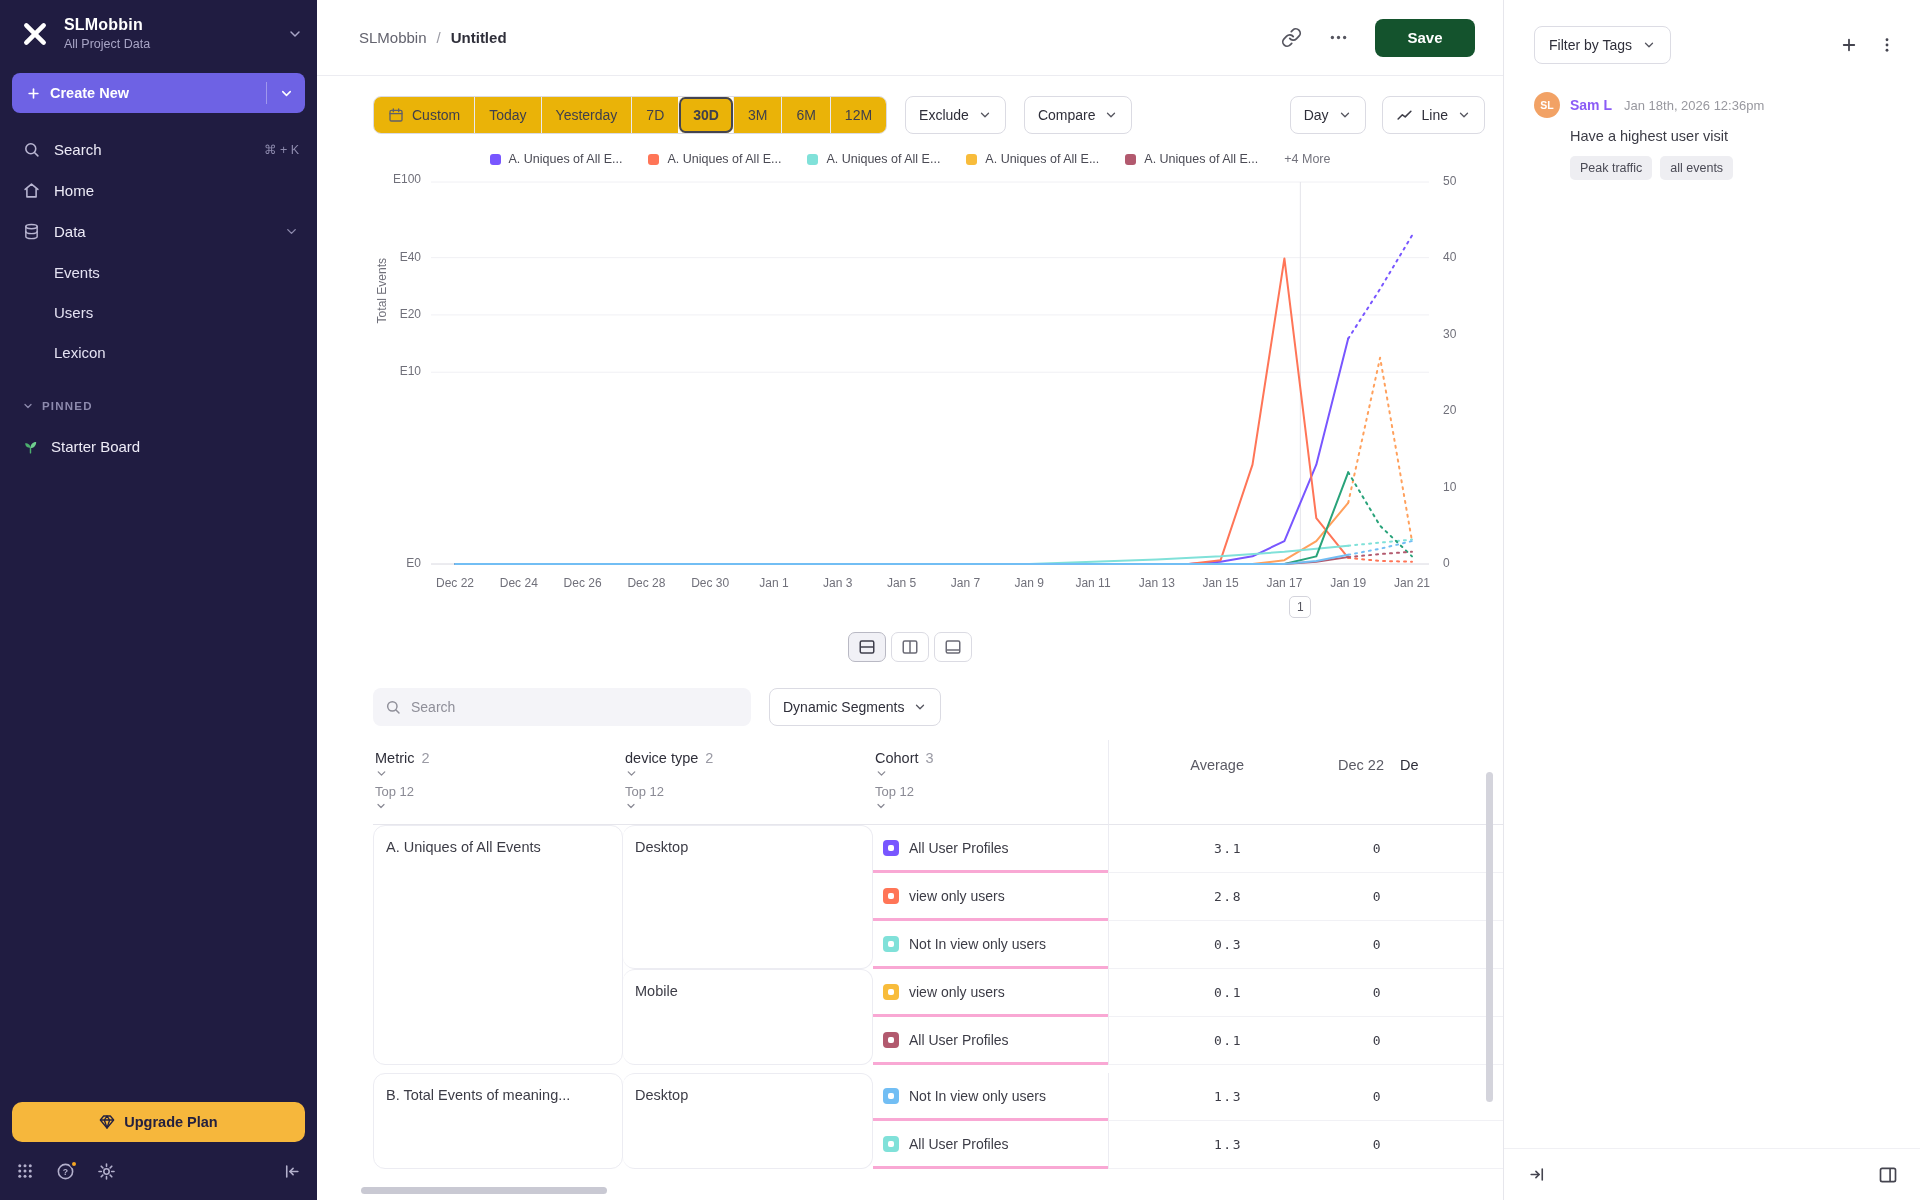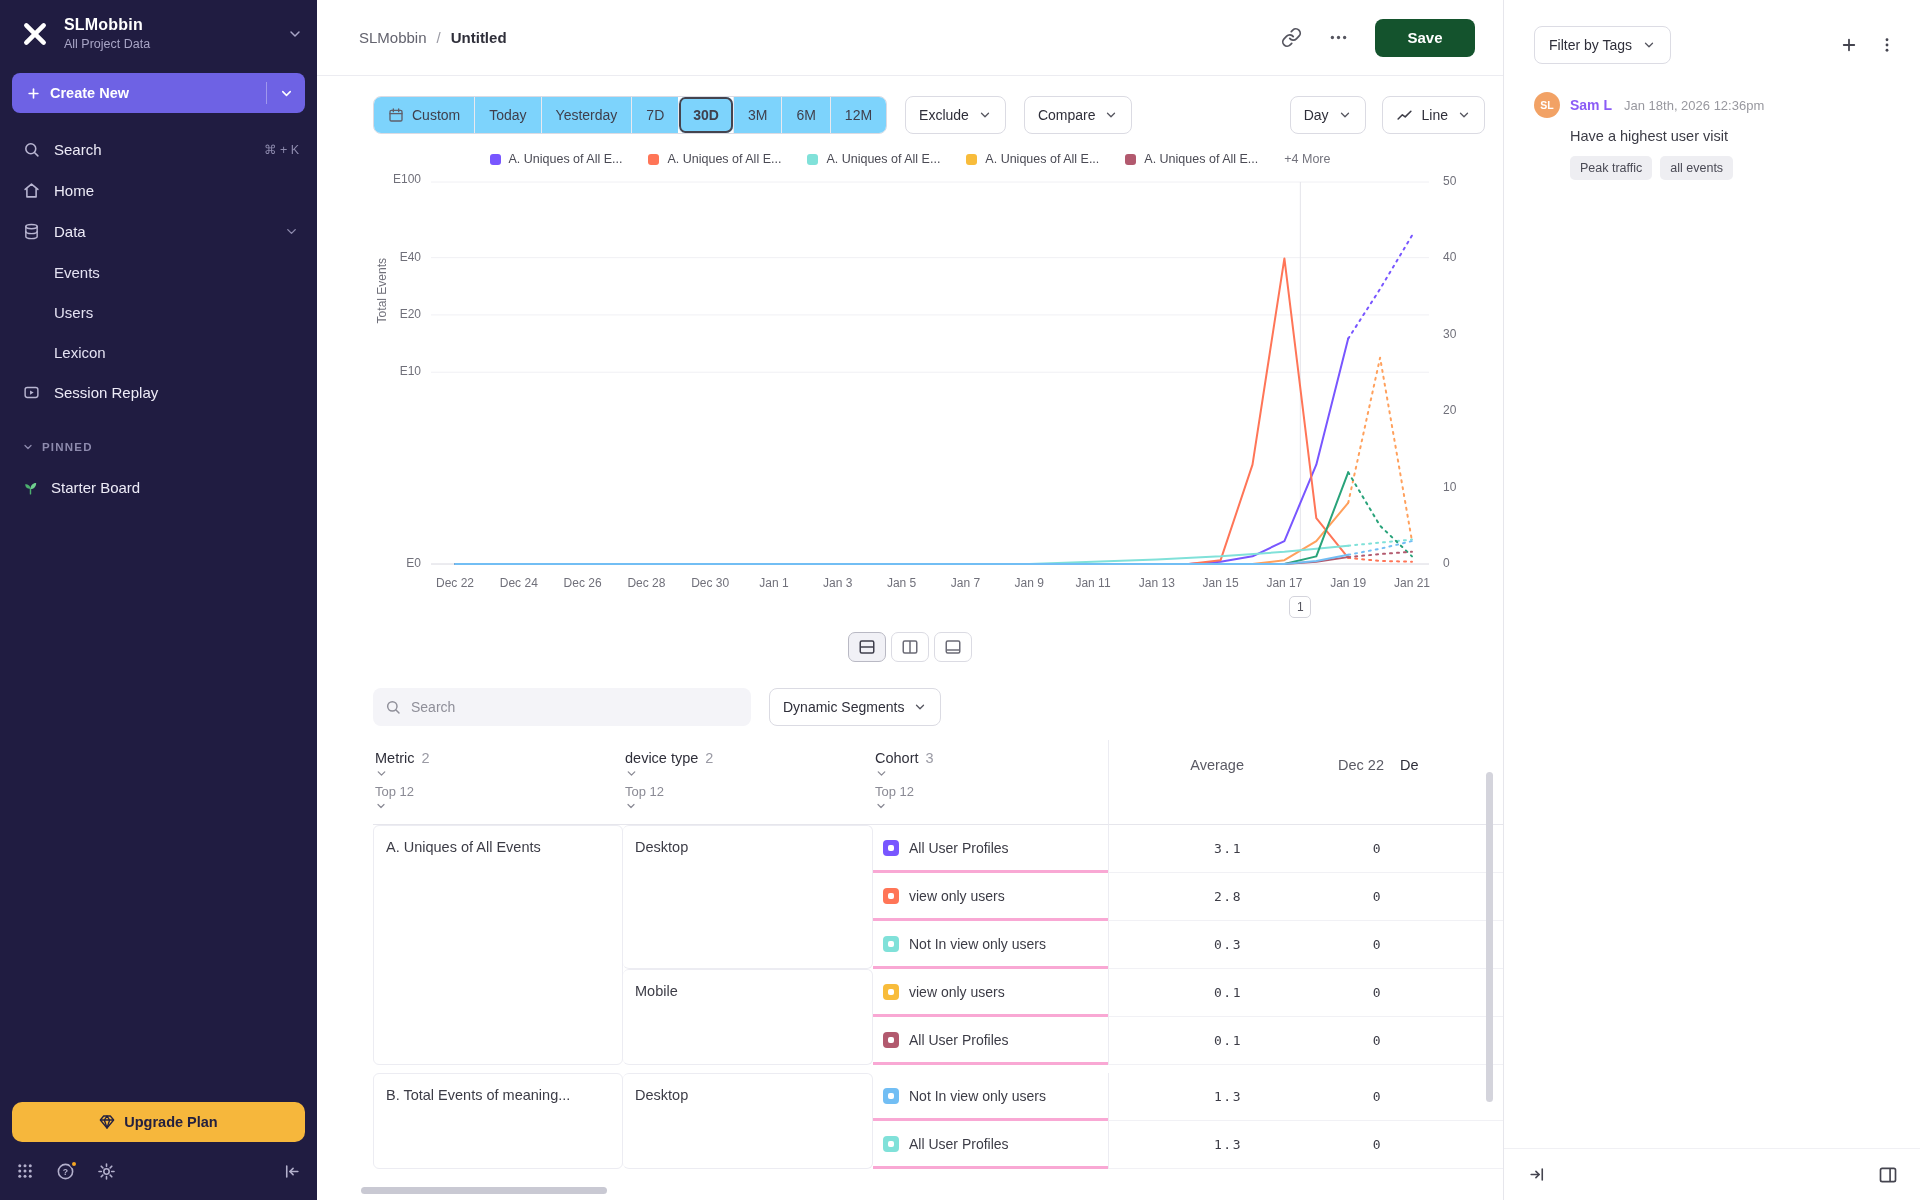--- a/index.html
+++ b/index.html
@@ -39,21 +39,21 @@
   .m-header { height:76px; min-height:76px; border-bottom:1px solid #ECECF1; display:flex; align-items:center; padding:0 28px 0 42px; }
   .crumdie { color:#9a9aa4; margin:0 10px; font-size:15px; }
   .crumb-a { color:#63636e; font-size:15px; cursor:pointer; }
   .crumb-b { color:#2f2f3a; font-size:15px; font-weight:600; }
   .mh-right { margin-left:auto; display:flex; align-items:center; gap:26px; }
   .mh-icon { color:#55555f; cursor:pointer; }
   .save-btn { width:100px; height:38px; background:#14532d; color:#fff; border:none; border-radius:8px; font-size:15px; font-weight:600; cursor:pointer; font-family:inherit; }
 
   .toolbar { display:flex; align-items:center; margin:20px 18px 0 56px; gap:18px; }
   .seg-group { display:flex; align-items:center; border:1px solid #DBDBE3; border-radius:8px; height:38px; overflow:hidden; }
-  .seg-btn { height:100%; display:flex; align-items:center; gap:8px; padding:0 14px; font-size:14px; color:#3F3F4C; cursor:pointer; background:#7dd3fc; }
+  .seg-btn { height:100%; display:flex; align-items:center; gap:8px; padding:0 14px; font-size:14px; color:#3F3F4C; cursor:pointer; background:#eab308; }
   .seg-btn + .seg-btn { border-left:1px solid #E9E9EF; }
   .seg-btn.active { box-shadow:inset 0 0 0 2px #44444F; border-radius:7px; font-weight:700; }
   .drop-btn { height:38px; border:1px solid #DBDBE3; border-radius:8px; background:#fff; display:flex; align-items:center; gap:9px; padding:0 13px; font-size:14px; color:#2F2F3A; cursor:pointer; }
   .tb-right { margin-left:auto; display:flex; gap:16px; }
 
   
   .legend-row { display:flex; align-items:center; justify-content:center; gap:26px; margin:18px 0 6px 0; }
   #legend-items { display:flex; align-items:center; gap:26px; }
   .legend-item { display:flex; align-items:center; gap:8px; cursor:pointer; }
   .legend-swatch { width:11px; height:11px; border-radius:3px; display:inline-block; }
@@ -79,21 +79,21 @@
   table.grid { border-collapse:separate; border-spacing:0; table-layout:fixed; width:1175px; }
   col.c-metric{width:250px;} col.c-device{width:250px;} col.c-cohort{width:235px;} col.c-avg{width:150px;} col.c-d1{width:140px;} col.c-d2{width:150px;}
   th { font-weight:400; text-align:left; }
   .h-main { font-size:14.5px; color:#2F2F3A; padding:10px 12px 2px 2px; }
   .h-main .cnt { color:#9A9AA4; margin:0 4px 0 7px; }
   .h-main.num { text-align:right; color:#5A5A64; padding-right:14px; }
   .h-sub { font-size:13px; color:#8A8A94; padding:2px 12px 12px 2px; border-bottom:1px solid #E6E6EC; }
   .h-sub.empty { border-bottom:1px solid #E6E6EC; }
   .chev-sm { color:#8A8A94; vertical-align:middle; margin-left:2px; }
   td { font-size:14px; color:#3C3C46; vertical-align:middle; }
-  .cell-metric, .cell-device { vertical-align:top; padding:13px 12px; border:1px solid #ECECF2; border-radius:6px; background:#fff; font-size:14.5px; }
+  .cell-metric, .cell-device { vertical-align:top; padding:13px 12px; border:1px solid #ECECF2; border-radius:12px; background:#fff; font-size:14.5px; }
   .cell-device { border-left:none; }
   .cell-cohort { padding:0 10px; border-bottom:3px solid #f9a8d4; height:48px;text-align:center; }
   .cohort-inner { display:flex; align-items:center; gap:10px; }
   .dot { width:16px; height:16px; border-radius:4px; display:inline-flex; align-items:center; justify-content:center; }
   .dot i { width:6px; height:6px; border-radius:2px; background:#fff; display:block; }
   .cell-num { font-family:"DejaVu Sans Mono", monospace; font-size:13px; letter-spacing:1.5px; text-align:right; padding-right:16px; border-bottom:1px solid #F1F1F5; height:48px; }
   .cell-num.avg { border-left:1px solid #ECECF2; }
   th.avg-col { border-left:1px solid #ECECF2; }
   .cell-rest { border-bottom:1px solid #F1F1F5; }
   tr.row-spacer td { height:8px; border:none; }
@@ -195,29 +195,20 @@
     </div>
     <div class="nav-sub">
         <span>Events</span>
       </div>
     <div class="nav-sub">
         <span>Users</span>
       </div>
     <div class="nav-sub">
         <span>Lexicon</span>
       </div>
-    <div class="nav-item">
-      <span class="nv-icon">
-          <svg width="17" height="17" viewBox="0 0 24 24" fill="none" stroke="currentColor" stroke-width="2" stroke-linejoin="round">
-            <rect x="3" y="5" width="18" height="14" rx="3"></rect>
-            <polygon points="10 9 15 12 10 15" fill="currentColor" stroke="none"></polygon>
-          </svg>
-        </span>
-      <span class="nv-label">Session Replay</span>
-    </div>
   </nav>
 
   <div class="pinned-row">
     <span>
         <svg width="12" height="12" viewBox="0 0 24 24" fill="none" stroke="currentColor" stroke-width="2.6" stroke-linecap="round" stroke-linejoin="round">
           <polyline points="6 9 12 15 18 9"></polyline>
         </svg>
       </span>
     <span>PINNED</span>
   </div>

